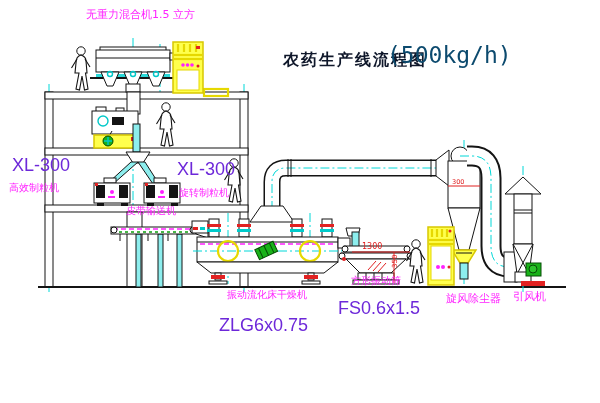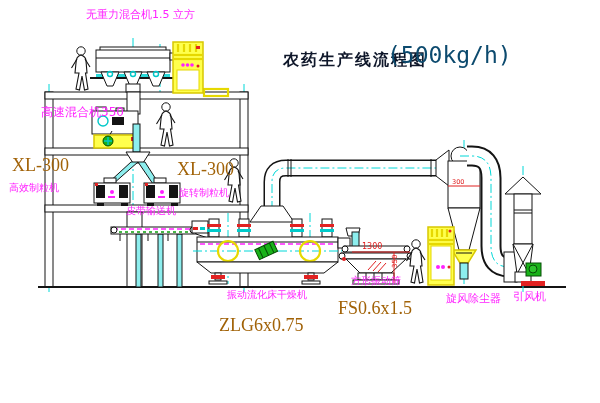--- a/index.html
+++ b/index.html
@@ -1,20 +1,20 @@
 <!DOCTYPE html>
 <html><head>
 <meta charset="utf-8">
 <style>
   html,body{margin:0;padding:0;background:#fff}
   .stage{position:relative;width:600px;height:403px;background:#ffffff;overflow:hidden;
          font-family:"DejaVu Sans",sans-serif}
   .stage svg{position:absolute;left:0;top:0}
   .lab{position:absolute;color:#ff22ff;white-space:nowrap;line-height:1;z-index:5}
-  .model{font-family:Liberation Serif, serif;font-weight:400;color:#a16207}
+  .model{font-family:Liberation Sans, sans-serif;font-weight:400;color:#6d28d9}
   .sm{font-size:10px;font-weight:400}
   .ttl-cn{position:absolute;color:#0f172a;font-size:16px;font-weight:700;letter-spacing:2px;z-index:5;white-space:nowrap}
   .ttl-cap{position:absolute;color:#0c4a6e;font-size:23px;font-weight:400;
            font-family:"DejaVu Sans Mono",monospace;z-index:5;white-space:nowrap}
   .dim{position:absolute;color:#e02020;line-height:1;z-index:6;white-space:nowrap}
   .rot{transform:rotate(-90deg);transform-origin:left top}
   
   .s{fill:#ffffff;stroke:#141414;stroke-width:1}
   .k{fill:none;stroke:#141414;stroke-width:1}
   .kk{fill:none;stroke:#141414;stroke-width:2}
@@ -280,21 +280,20 @@
     <use href="#person" transform="translate(66,46)"></use>
     <use href="#person" transform="translate(151,102)"></use>
     <use href="#person" transform="translate(219,158)"></use>
     <use href="#person" transform="translate(401,239)"></use>
   </svg>
 
   <div class="ttl-cn" style="left:283px;top:50px">农药生产线流程图</div>
   <div class="ttl-cap" style="left:387px;top:42px">(500kg/h)</div>
 
   <div class="lab sm" style="left:86px;top:9px;font-size:11px">无重力混合机1.5 立方</div>
-  <div class="lab sm" style="left:41px;top:106px;font-size:12px">高速混合机350</div>
 
   <div class="lab model" style="left:12px;top:156px;font-size:18px">XL-300</div>
   <div class="lab sm" style="left:9px;top:183px">高效制粒机</div>
 
   <div class="lab model" style="left:177px;top:160px;font-size:18px">XL-300</div>
   <div class="lab sm" style="left:179px;top:188px">旋转制粒机</div>
 
   <div class="lab sm" style="left:126px;top:206px">皮带输送机</div>
 
   <div class="lab sm" style="left:227px;top:290px">振动流化床干燥机</div>

